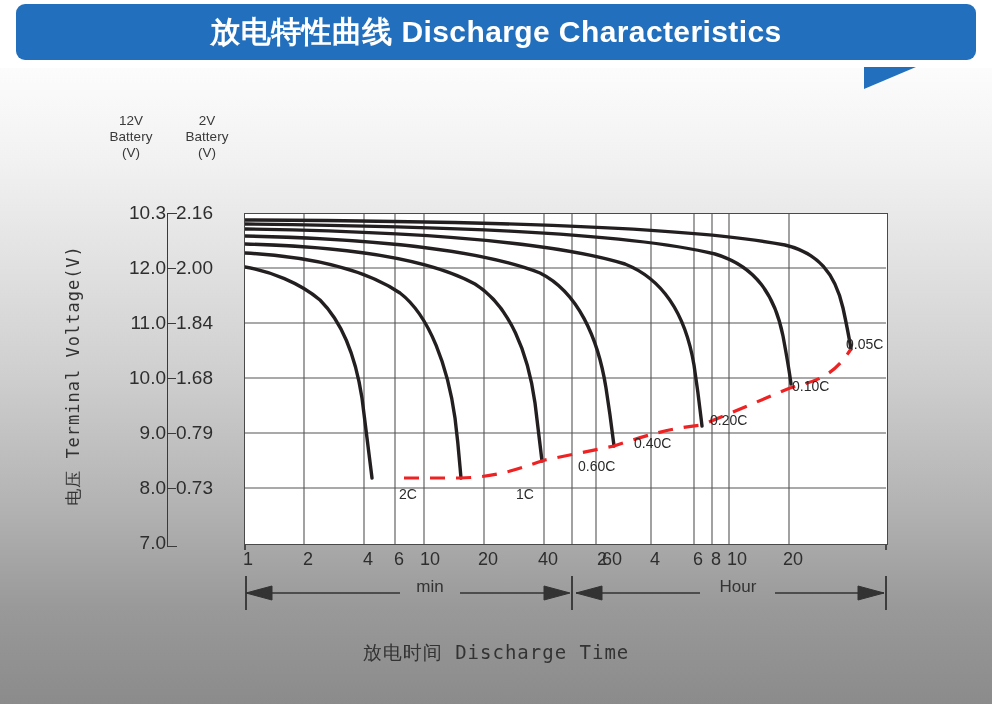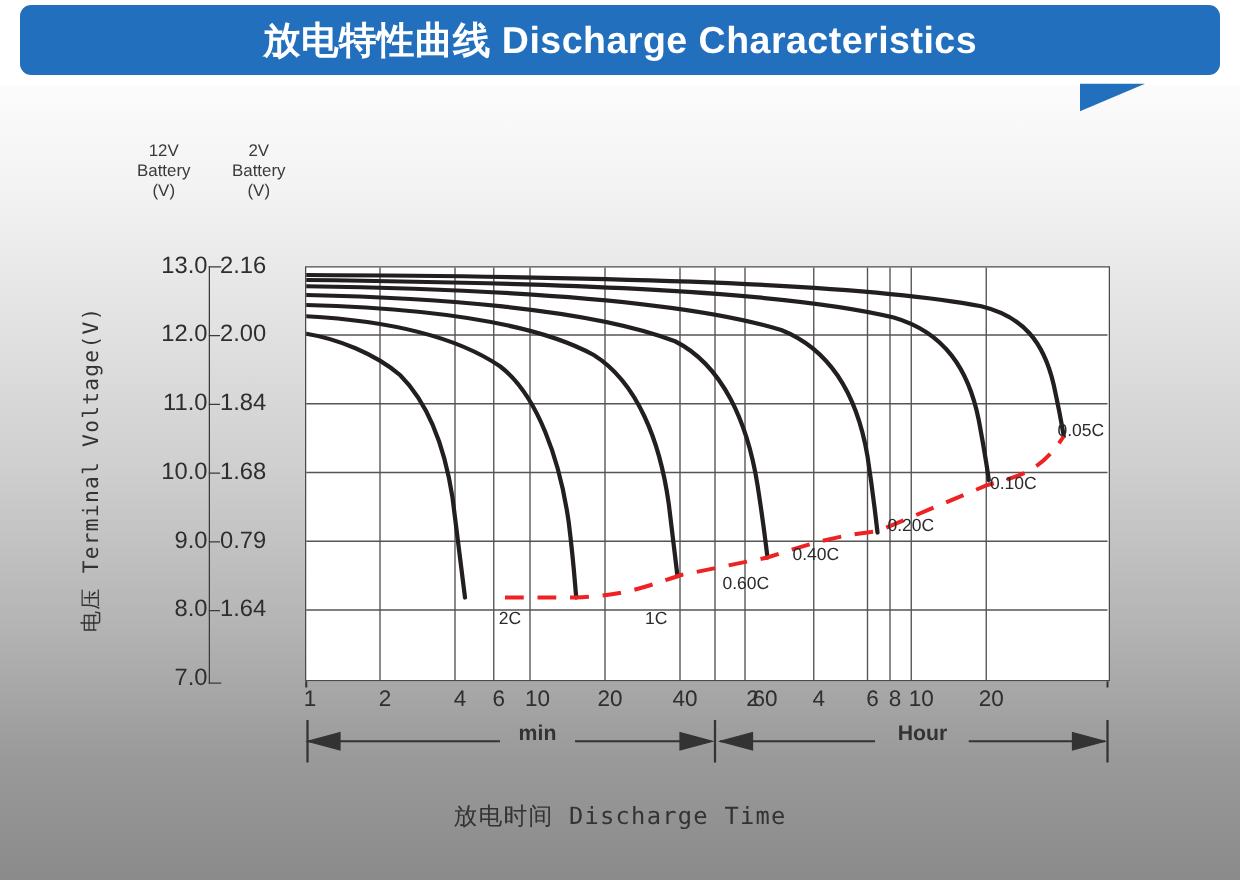--- a/index.html
+++ b/index.html
@@ -90,21 +90,21 @@
   .xlabels{position:absolute;left:0;top:481px;width:992px;height:24px;}
   .xlab{
     position:absolute;font-size:18px;color:#2e2e2e;text-align:center;
     width:40px;margin-left:-20px;white-space:nowrap;
   }
 
   
   .spanrow{position:absolute;left:0;top:508px;width:992px;height:34px;}
   .spanlabel{
     position:absolute;font-size:17px;color:#333333;background:transparent;
-    padding:0 5px;white-space:nowrap;transform:translateX(-50%);top:1px;font-weight:bold;
+    padding:0 5px;white-space:nowrap;transform:translateX(-50%);top:1px;
   }
 
   svg.overlay{position:absolute;left:0;top:0;width:992px;height:636px;overflow:visible;}
 
   .curve-label{
     position:absolute;font-size:14px;color:#2b2b2b;white-space:nowrap;
   }
 </style>
 </head>
 <body>
@@ -127,34 +127,34 @@
     </div>
     <div class="colhead h2">
       <div>2V</div>
       <div>Battery</div>
       <div>(V)</div>
     </div>
 
 
     <div class="ytitle">电压 Terminal Voltage(V)</div>
 
-    <div class="ylab c12" style="top:134px">13.0</div>
+    <div class="ylab c12" style="top:134px">10.3</div>
     <div class="ylab c12" style="top:189px">12.0</div>
     <div class="ylab c12" style="top:244px">11.0</div>
     <div class="ylab c12" style="top:299px">10.0</div>
     <div class="ylab c12" style="top:354px">9.0</div>
     <div class="ylab c12" style="top:409px">8.0</div>
     <div class="ylab c12" style="top:464px">7.0</div>
 
     <div class="ylab c2" style="top:134px">2.16</div>
     <div class="ylab c2" style="top:189px">2.00</div>
     <div class="ylab c2" style="top:244px">1.84</div>
     <div class="ylab c2" style="top:299px">1.68</div>
     <div class="ylab c2" style="top:354px">0.79</div>
-    <div class="ylab c2" style="top:409px">1.64</div>
+    <div class="ylab c2" style="top:409px">0.73</div>
 
     <div class="ybracket"></div>
     <div class="ytickmark" style="top:200px"></div>
     <div class="ytickmark" style="top:255px"></div>
     <div class="ytickmark" style="top:310px"></div>
     <div class="ytickmark" style="top:365px"></div>
     <div class="ytickmark" style="top:420px"></div>
 
     <div class="plot"></div>
 

